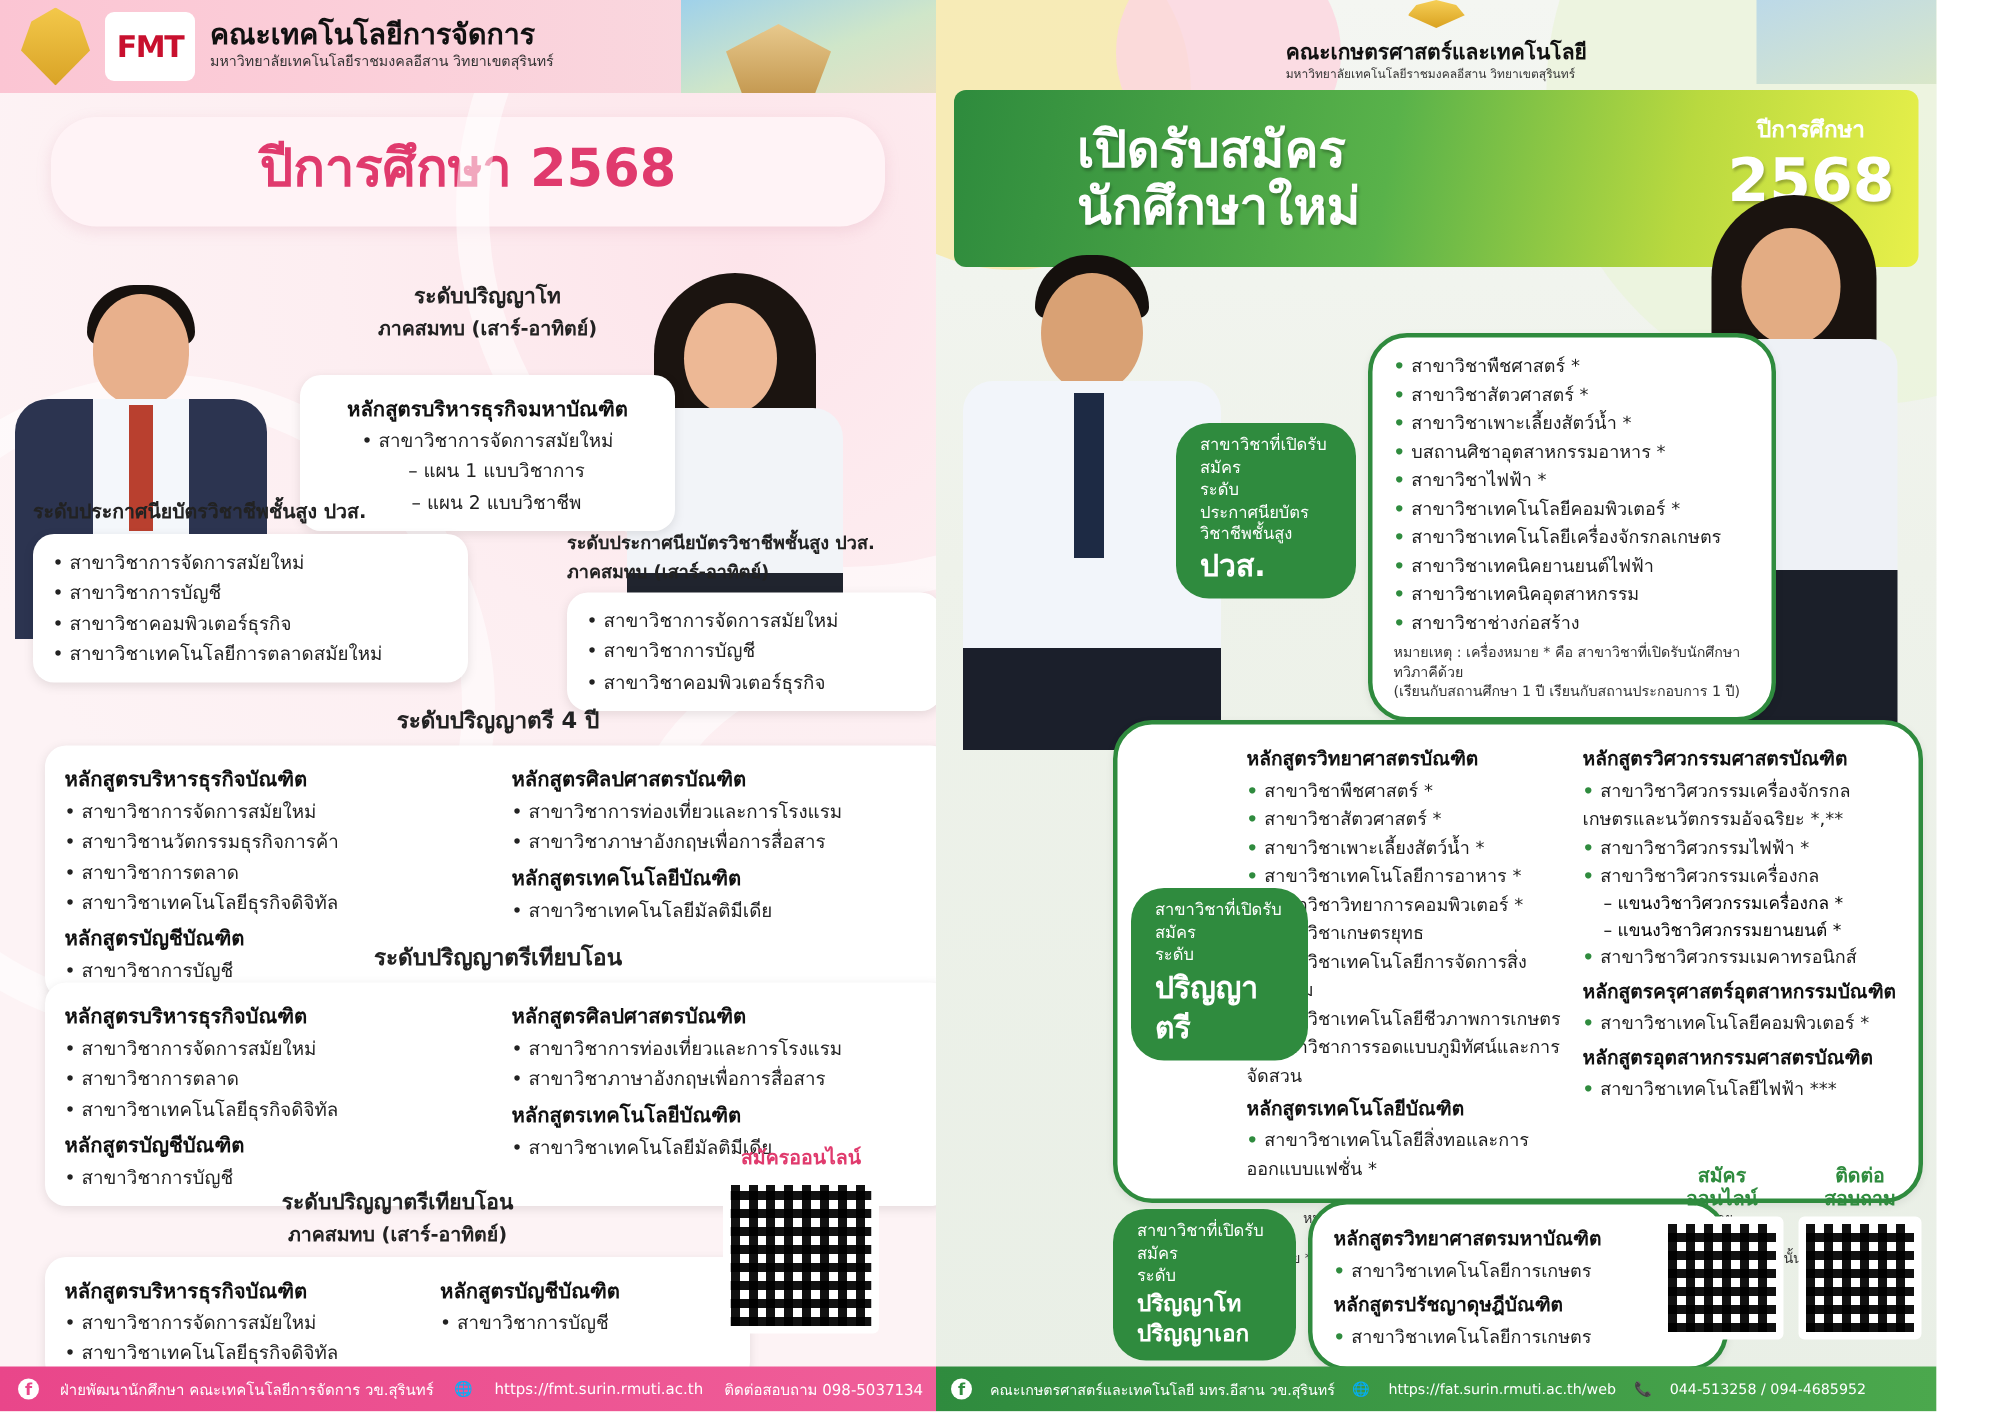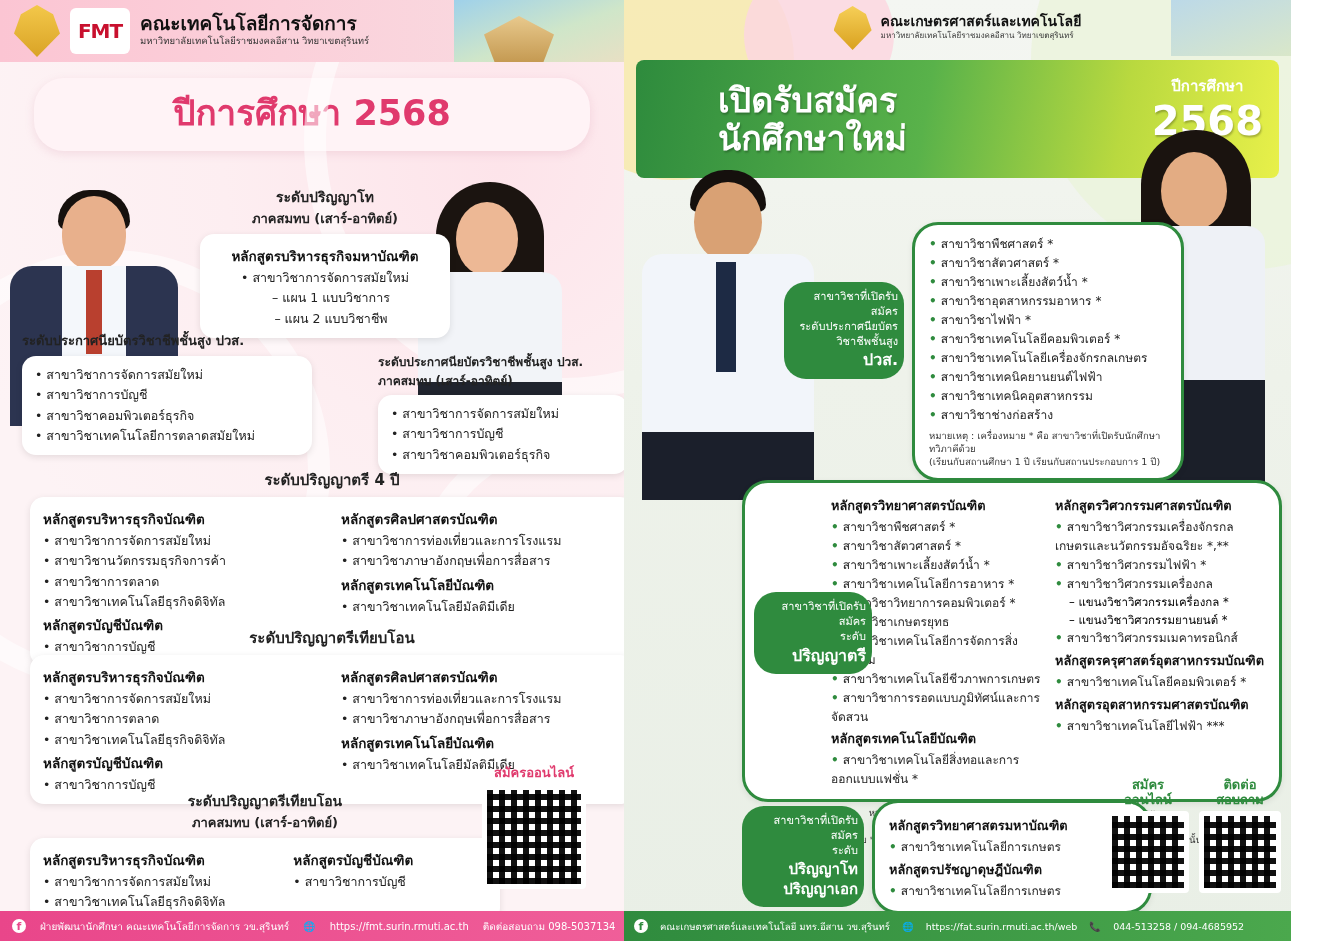--- a/index.html
+++ b/index.html
@@ -115,21 +115,21 @@
     position:relative; width:667px; height:941px;
     background:linear-gradient(180deg,#f4f6f2 0%,#eef2ea 40%,#e9efe6 100%);
     overflow:hidden;
   }
   .r-blob { position:absolute; border-radius:50%; }
   .rb1 { width:240px;height:240px;left:-70px;top:-60px;background:#f7e9a8;opacity:.8;}
   .rb2 { width:150px;height:150px;left:120px;top:-40px;background:#fbd7e0;opacity:.85;}
   .rb3 { width:420px;height:420px;right:-160px;top:-150px;background:#eaf3d9;opacity:.7;}
 
   .r-header {
-    position:relative;height:56px;display:flex;align-items:center;justify-content:center;gap:9px;
+    position:relative;height:56px;display:flex;align-items:center;justify-content:center;gap:9px;flex-direction:column;
   }
   .r-crest { width:38px;height:44px;background:linear-gradient(180deg,#f6cf57,#d9a11f);
     clip-path:polygon(50% 0,85% 18%,100% 55%,50% 100%,0 55%,15% 18%);}
   .r-fac-th { font-size:14px;font-weight:bold;color:#111;line-height:1.1;}
   .r-fac-sub{ font-size:8px;color:#333;}
   .r-hdr-photo{position:absolute;right:0;top:0;width:120px;height:56px;background:linear-gradient(160deg,#bcd9e8,#d9e7c9);}
 
   .r-banner {
     margin:4px 12px 0; height:118px; border-radius:8px;
     background:linear-gradient(100deg,#2e8b3d 0%,#59b24a 45%,#b9d93f 75%,#e8f04a 100%);
@@ -138,24 +138,24 @@
   .r-banner .t1 { font-size:34px;font-weight:bold;color:#fff;line-height:1.12;text-shadow:1px 2px 2px rgba(0,0,0,.25);}
   .r-banner .side { position:absolute; right:16px; top:14px; text-align:center;}
   .r-banner .side .yr-lbl{font-size:15px;font-weight:bold;color:#fff;}
   .r-banner .side .yr { font-size:40px;font-weight:bold;color:#fff;text-shadow:1px 2px 2px rgba(0,0,0,.25);}
 
   .green-card {
     background:#fff; border:3px solid #2f8b3e; border-radius:26px; padding:10px 14px;
     box-shadow:0 2px 6px rgba(0,0,0,.08);
   }
   .green-pill {
-    background:#2f8b3e;color:#fff;border-radius:22px;padding:8px 6px;text-align:right;
+    background:#2f8b3e;color:#fff;border-radius:22px;padding:8px 16px;text-align:left;
     font-size:11px;line-height:1.35;
   }
-  .green-pill .big{ font-size:16px;font-weight:bold;display:block; }
+  .green-pill .big{ font-size:20px;font-weight:bold;display:block; }
   .g-list li{list-style:none;font-size:12px;color:#1d1d1d;line-height:1.58;}
   .g-list li:before{content:"• ";color:#2f8b3e;font-weight:bold;}
   .g-sub li{list-style:none;font-size:11.5px;line-height:1.55;padding-left:14px;}
   .g-sub li:before{content:"– ";}
   .g-h{font-size:12.8px;font-weight:bold;color:#111;margin:2px 0;}
   .note{font-size:9.5px;color:#333;line-height:1.4;}
 
   .p-right-man{position:absolute;left:8px;top:170px;width:190px;height:330px;}
   .p-right-man .hair{position:absolute;left:58px;top:0;width:76px;height:42px;border-radius:38px 38px 8px 8px;background:#15100d;}
   .p-right-man .head{position:absolute;left:62px;top:12px;width:68px;height:80px;border-radius:50%;background:#d9a174;}
@@ -212,21 +212,21 @@
     <div class="person p-left-woman">
       <div class="hair"></div>
         <div class="head"></div>
         <div class="body"></div>
         <div class="skirt"></div>
     </div>
 
     <div style="position:absolute; left:200px; top:186px; width:250px;text-align:center;">
       <div class="l-head-lbl" style="font-size:14px;">ระดับปริญญาโท</div>
       <div class="l-head-lbl" style="font-size:13px;">ภาคสมทบ (เสาร์-อาทิตย์)</div>
-      <div class="card" style="margin-top:5px;">
+      <div class="card" style="margin-top:21px;">
         <div class="prog-h">หลักสูตรบริหารธุรกิจมหาบัณฑิต</div>
         <ul class="bullet-list">
           <li>สาขาวิชาการจัดการสมัยใหม่</li>
         </ul>
         <ul class="dash-list">
           <li>แผน 1 แบบวิชาการ</li>
           <li>แผน 2 แบบวิชาชีพ</li>
         </ul>
       </div>
     </div>
@@ -392,21 +392,21 @@
         <span>สาขาวิชาที่เปิดรับสมัคร</span><br>
         <span>ระดับประกาศนียบัตร</span><br>
         <span>วิชาชีพชั้นสูง</span>
         <span class="big">ปวส.</span>
       </div>
       <div class="green-card" style="width:272px;">
         <ul class="g-list">
           <li>สาขาวิชาพืชศาสตร์ *</li>
           <li>สาขาวิชาสัตวศาสตร์ *</li>
           <li>สาขาวิชาเพาะเลี้ยงสัตว์น้ำ *</li>
-          <li>สาขาวิชาอุตสาหกรรมอาหาร *</li>
+          <li>บสถานศิชาอุตสาหกรรมอาหาร *</li>
           <li>สาขาวิชาไฟฟ้า *</li>
           <li>สาขาวิชาเทคโนโลยีคอมพิวเตอร์ *</li>
           <li>สาขาวิชาเทคโนโลยีเครื่องจักรกลเกษตร</li>
           <li>สาขาวิชาเทคนิคยานยนต์ไฟฟ้า</li>
           <li>สาขาวิชาเทคนิคอุตสาหกรรม</li>
           <li>สาขาวิชาช่างก่อสร้าง</li>
         </ul>
         <div class="note" style="margin-top:4px;">หมายเหตุ : เครื่องหมาย * คือ สาขาวิชาที่เปิดรับนักศึกษาทวิภาคีด้วย</div>
         <div class="note">(เรียนกับสถานศึกษา 1 ปี เรียนกับสถานประกอบการ 1 ปี)</div>
       </div>

